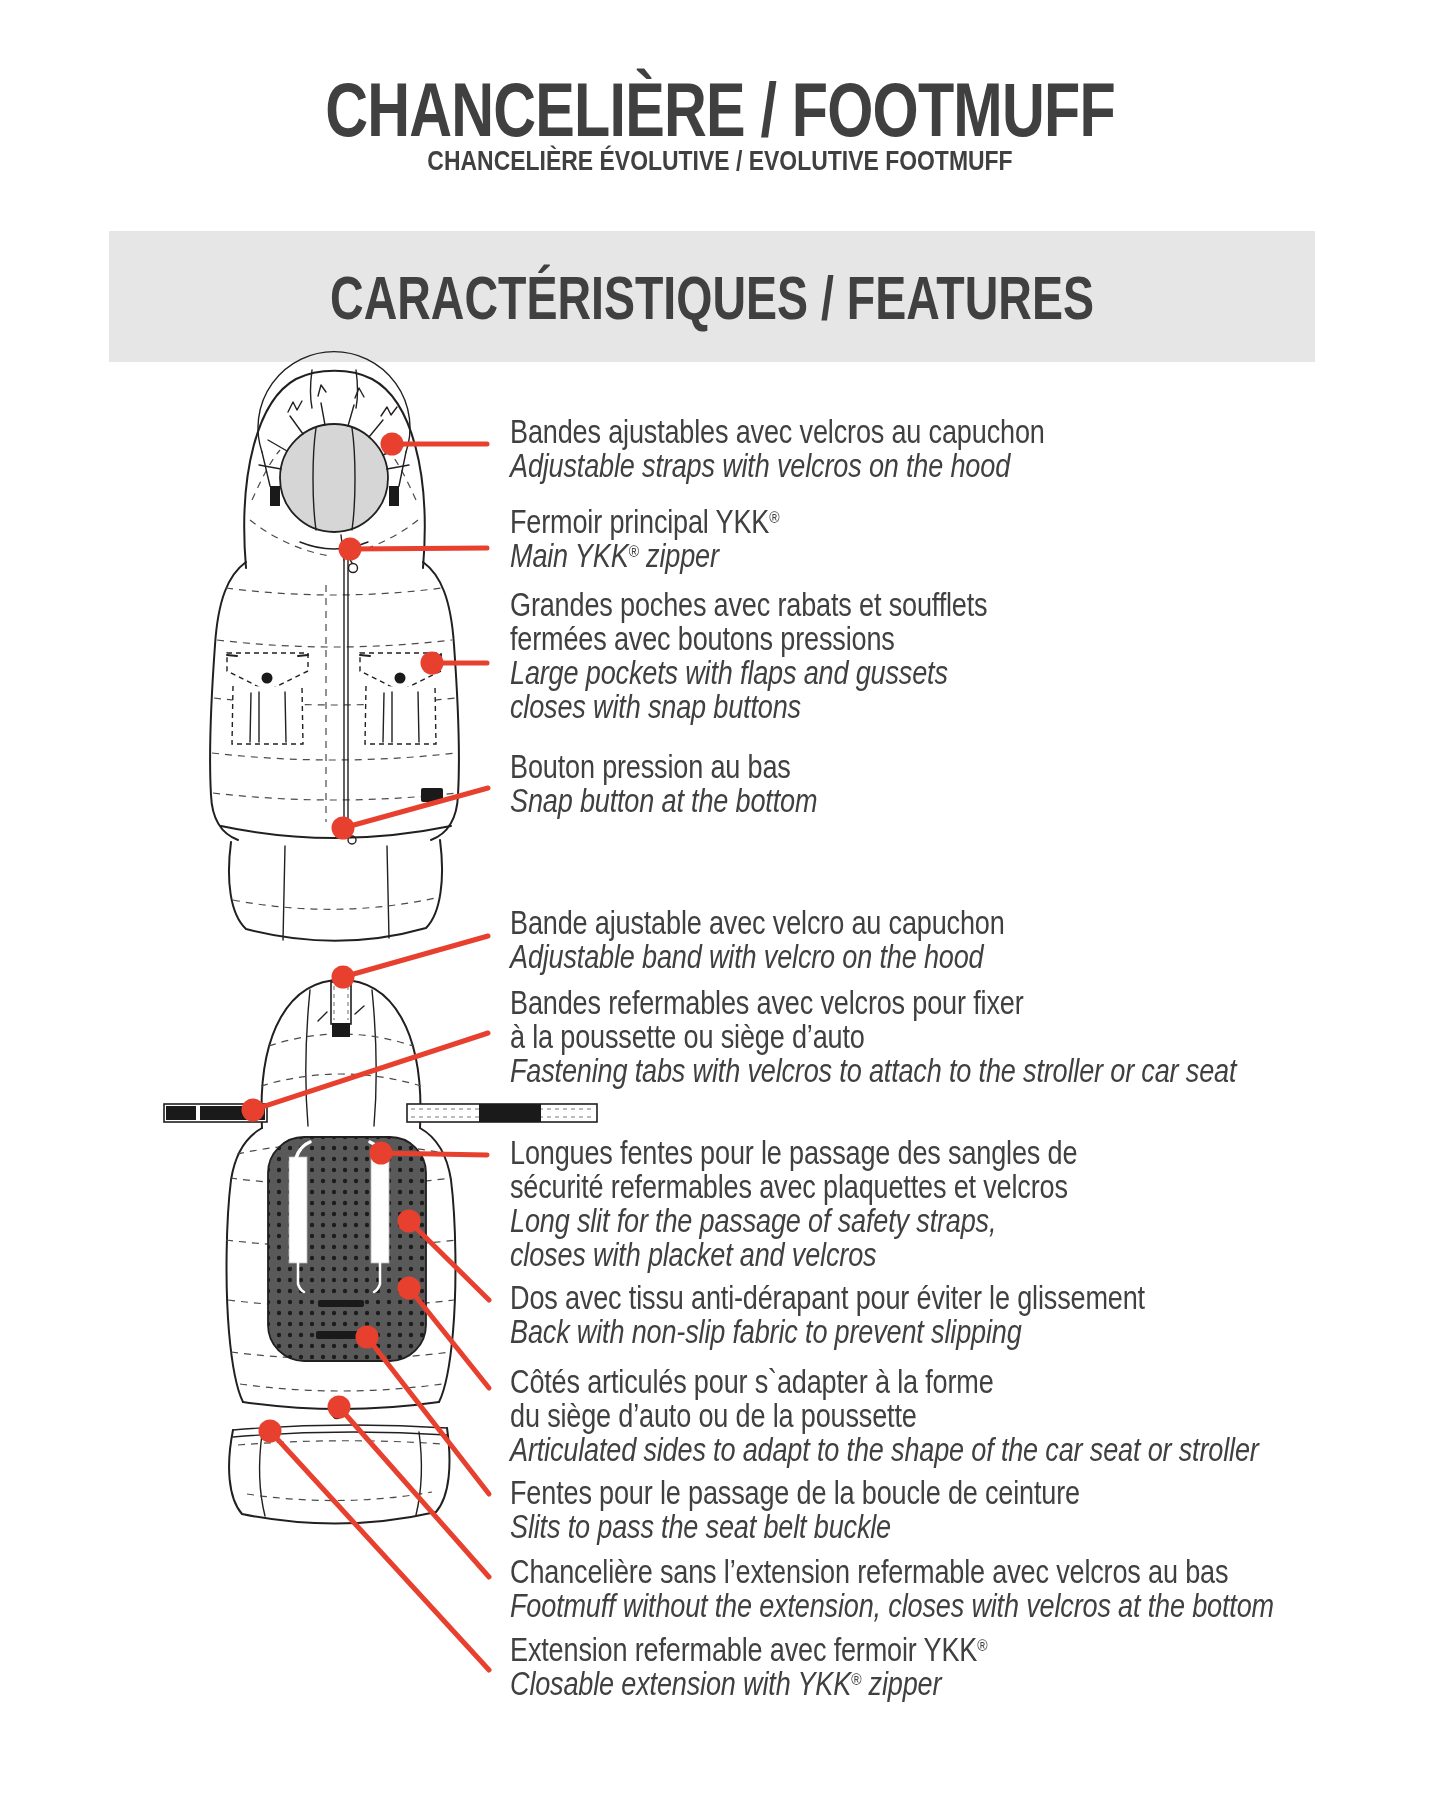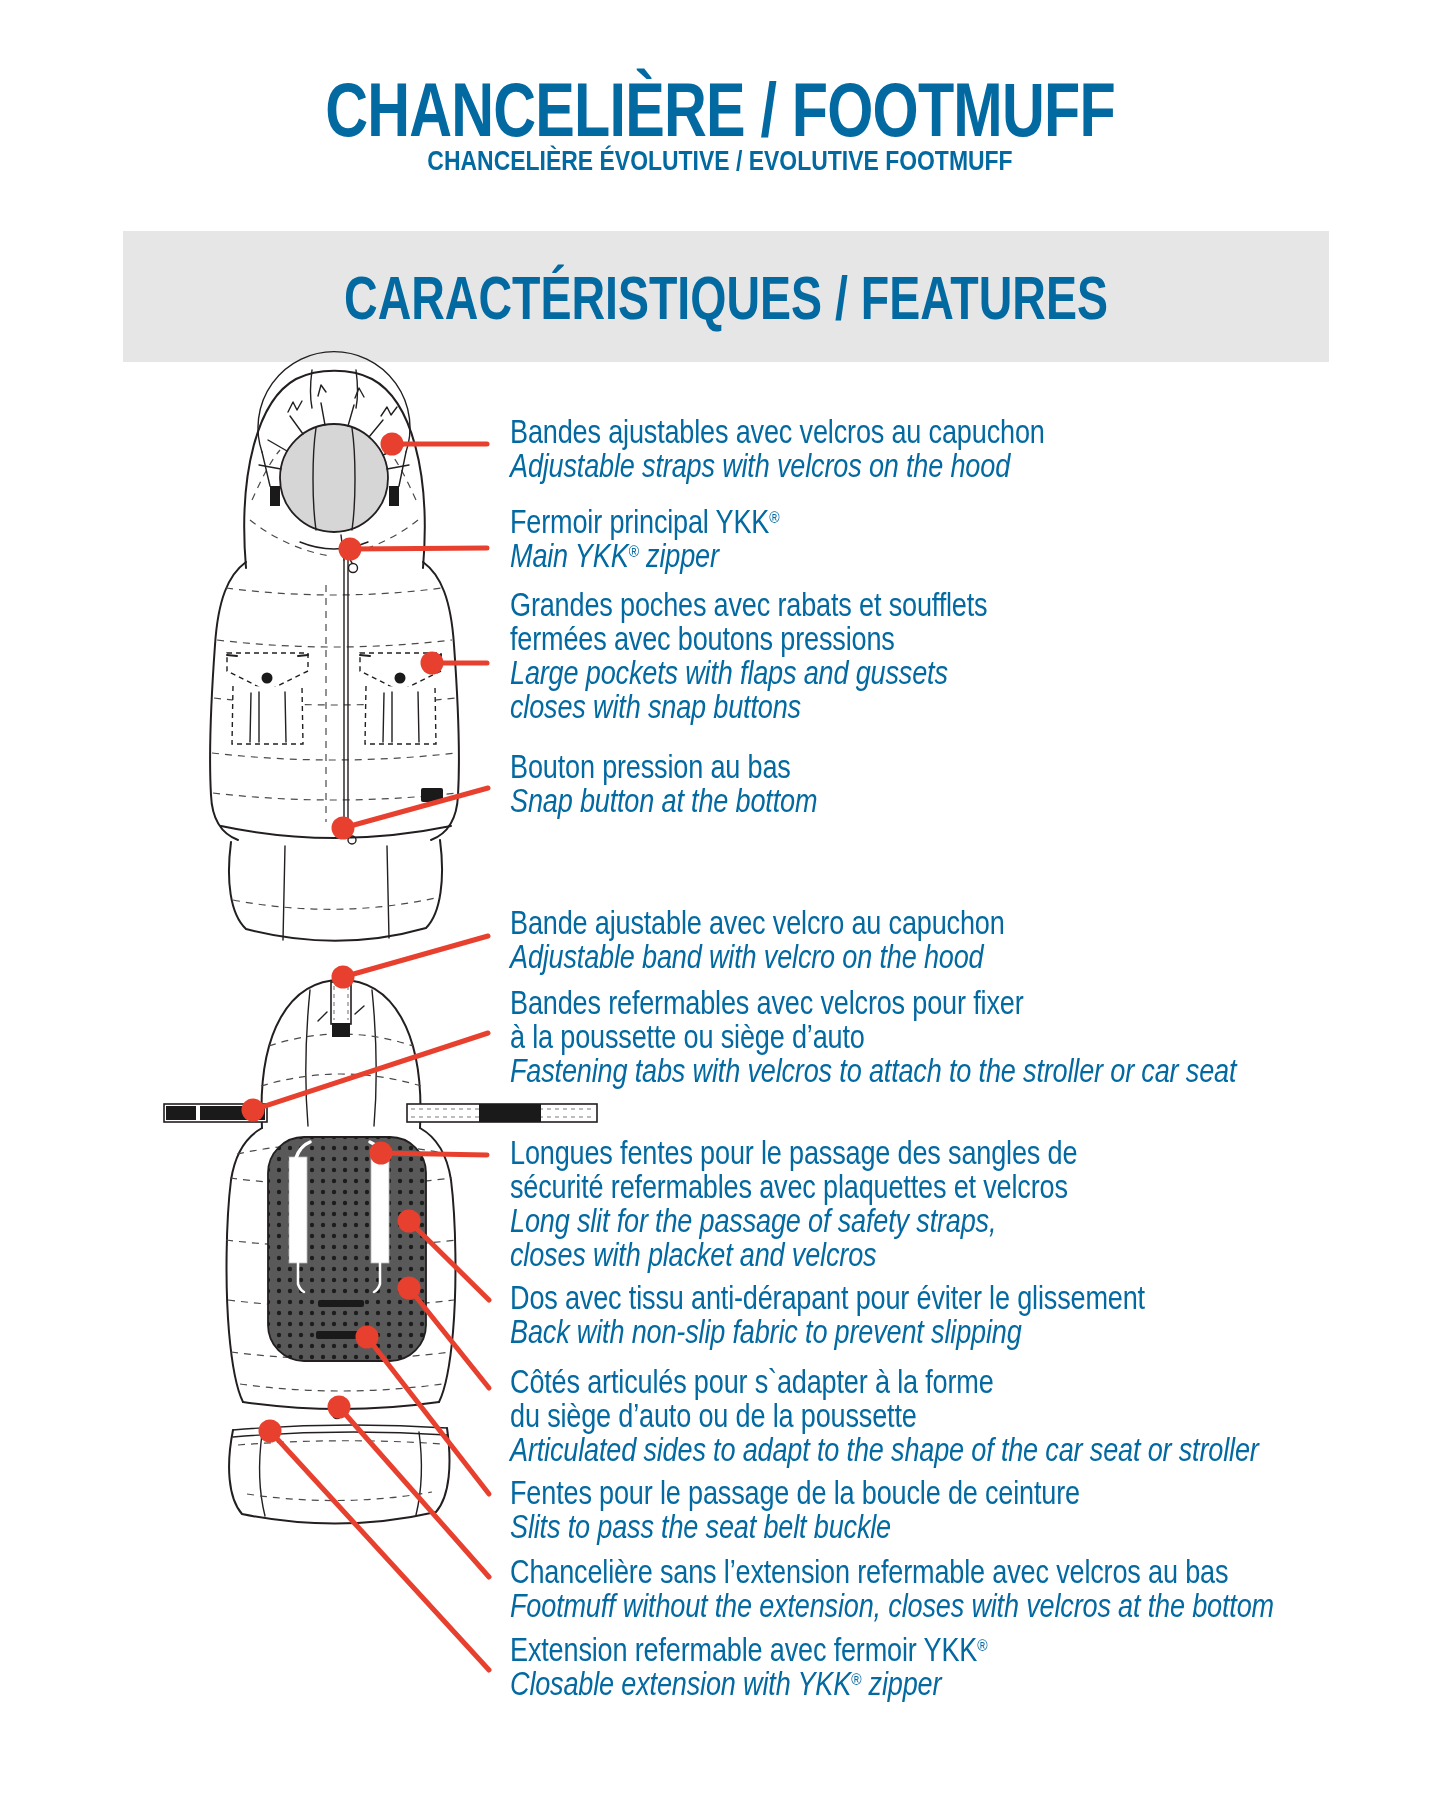--- a/index.html
+++ b/index.html
@@ -1,28 +1,28 @@
 <!DOCTYPE html>
 <html style="--accent: #e8402e; --band: #e6e6e6; --panel: #595959; --face: #d6d6d6; --line: #231f20;"><head>
 <meta charset="utf-8">
 <style>
   :root{
     --accent:#e8402e; --band:#e6e6e6; --panel:#595959; --face:#d6d6d6; --line:#231f20;
   }
   html,body{margin:0;padding:0;background:#fff;}
   .page{position:relative;width:1440px;height:1800px;background:#fff;overflow:hidden;
-        font-family:"Liberation Sans","DejaVu Sans",sans-serif;color:#0369a1;}
+        font-family:"Liberation Sans","DejaVu Sans",sans-serif;color:#404040;}
 
   .title{position:absolute;top:72px;left:0;width:100%;text-align:center;
          font-size:76px;line-height:76px;font-weight:bold;letter-spacing:-1px;
          transform:scaleX(.78);transform-origin:50% 50%;white-space:nowrap;}
   .subtitle{position:absolute;top:148px;left:0;width:100%;text-align:center;
          font-size:27px;line-height:27px;font-weight:bold;letter-spacing:0;
          transform:scaleX(.85);transform-origin:50% 50%;white-space:nowrap;}
-  .band{position:absolute;top:231px;left:123px;width:1206px;height:131px;background:var(--band);}
+  .band{position:absolute;top:231px;left:109px;width:1206px;height:131px;background:var(--band);}
   .band-title{position:absolute;top:0;left:0;width:100%;height:131px;line-height:133px;
          text-align:center;font-size:62px;font-weight:bold;letter-spacing:0;
          transform:scaleX(.75);transform-origin:50% 50%;white-space:nowrap;}
 
   .diagram-svg{position:absolute;top:0;left:0;}
 
   .ann{position:absolute;left:510px;font-size:33px;line-height:34px;
        transform:scaleX(.82);transform-origin:0 0;white-space:nowrap;}
   .t-line{letter-spacing:-0.2px;}
   .t-line.en{font-style:italic;}

